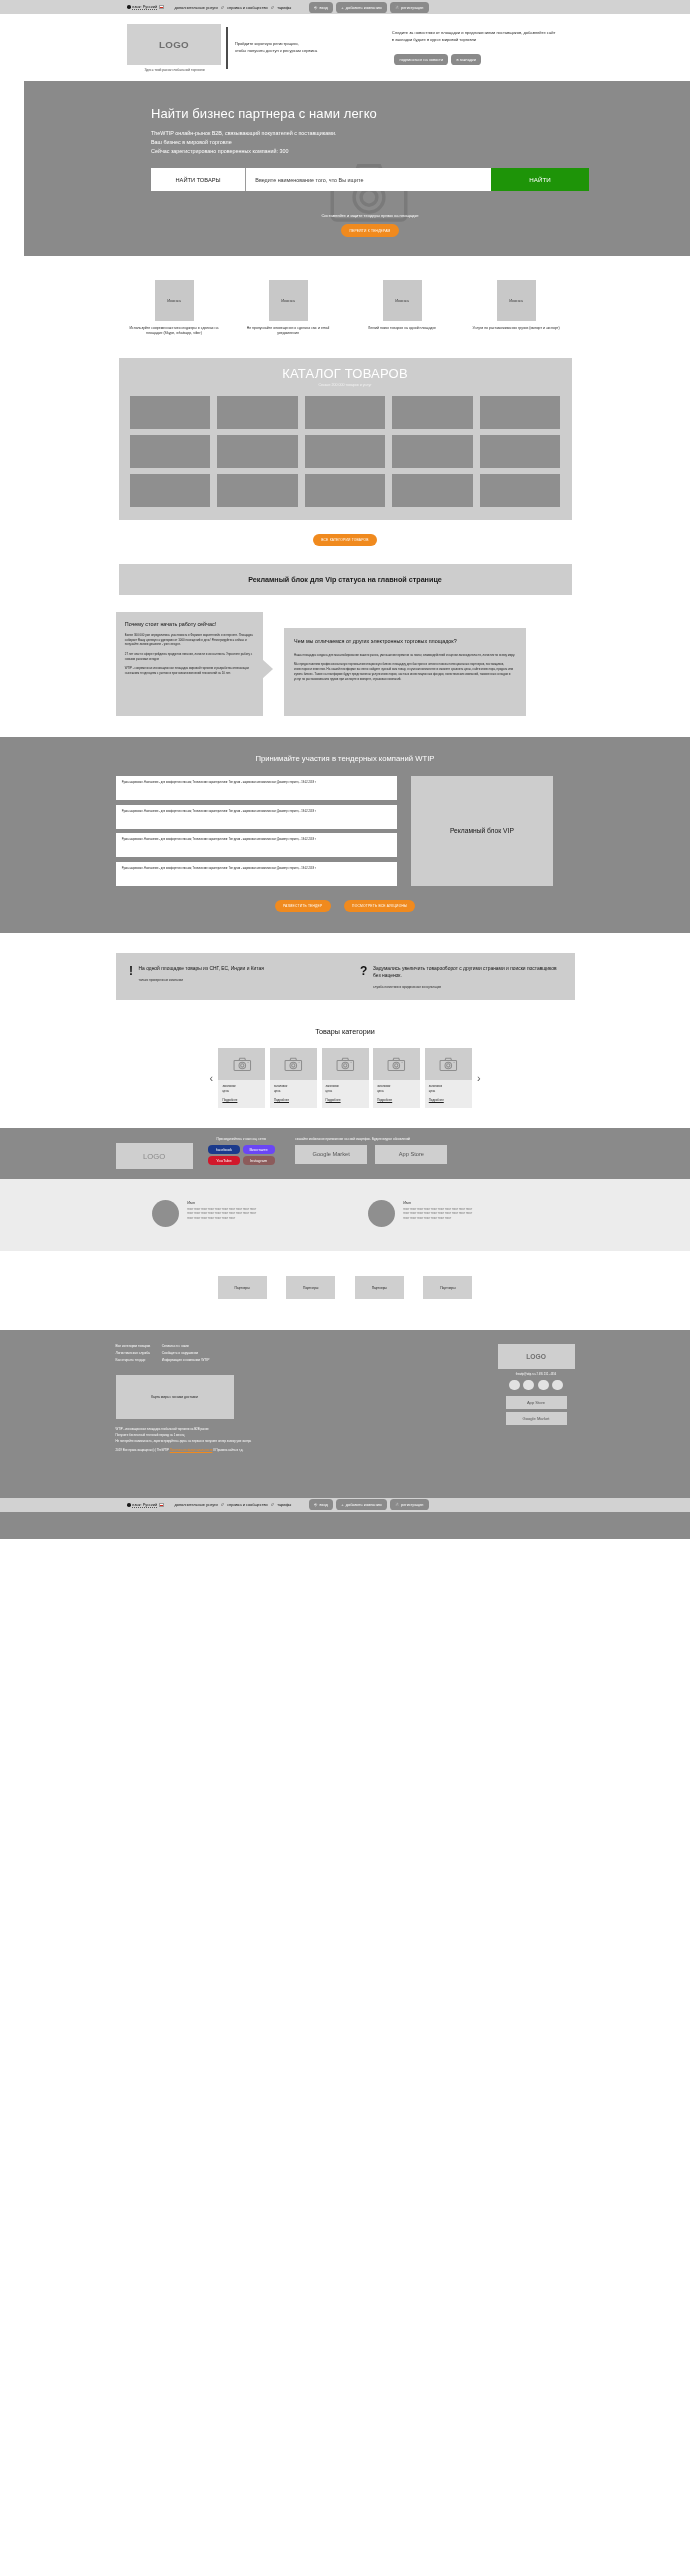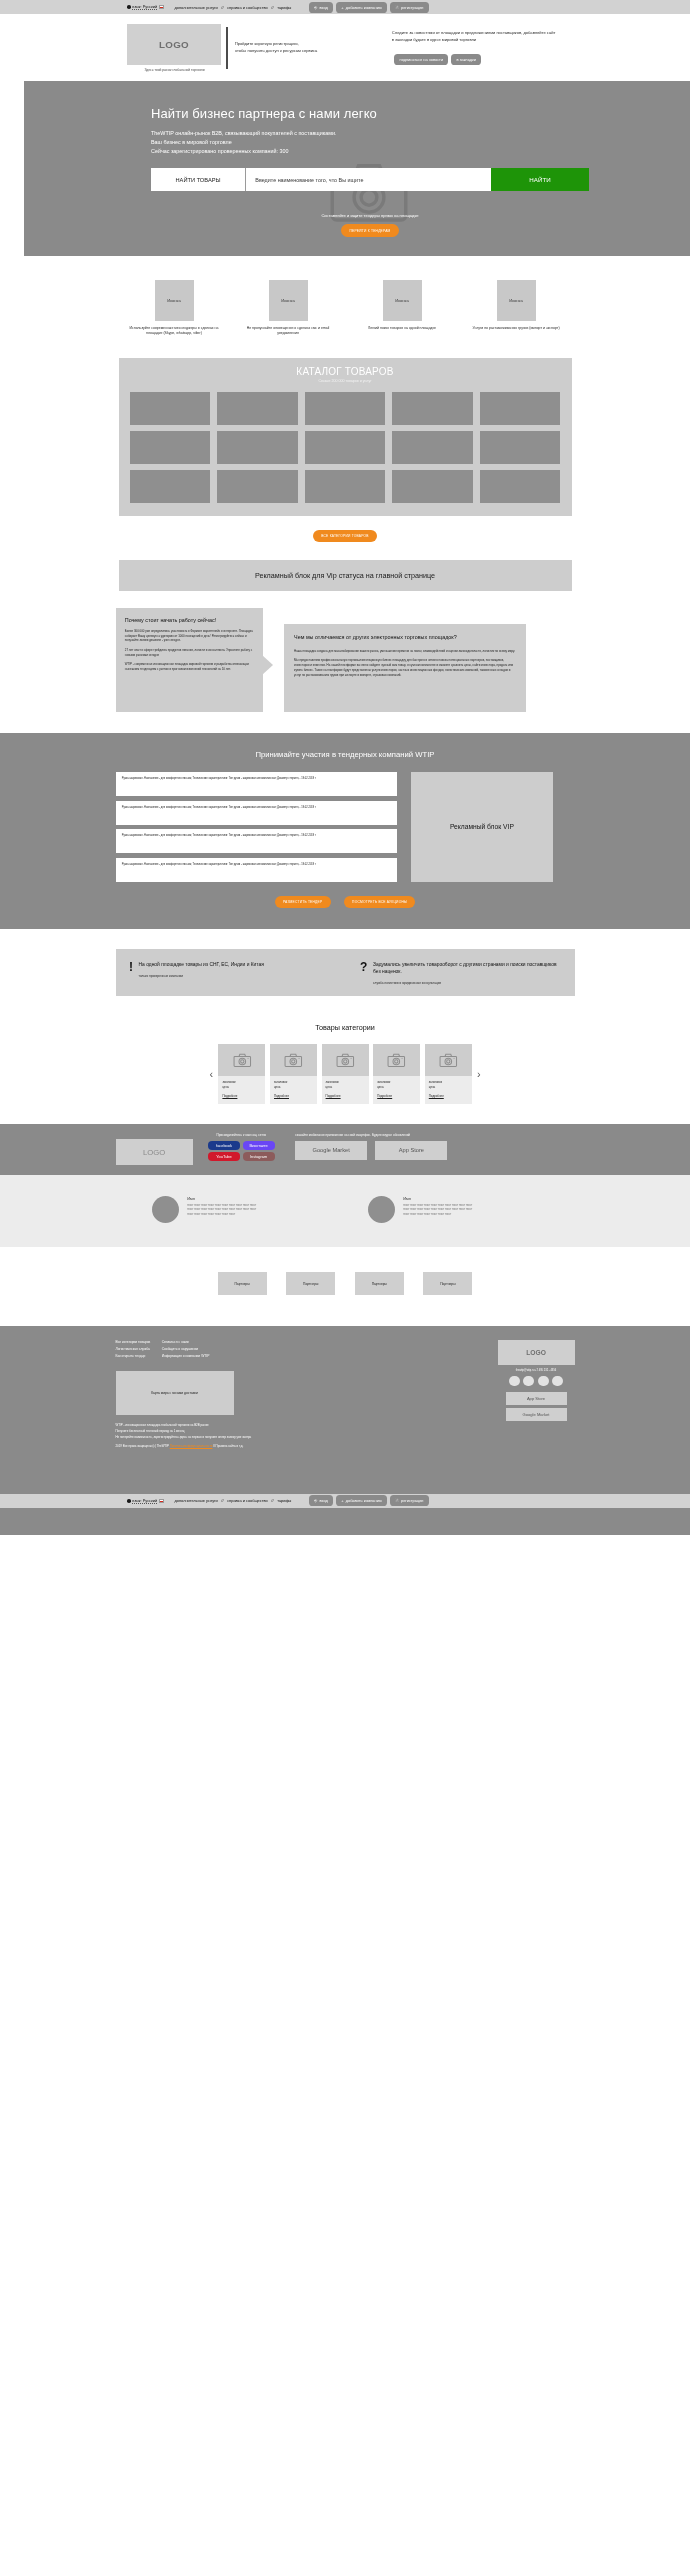--- a/index.html
+++ b/index.html
@@ -119,35 +119,35 @@
     display: flex; align-items: center; justify-content: center;
     font-size: 4.1px; color: #3a3a3a;
   }
   .benefit-txt { font-size: 3.5px; color: #2a2a2a; margin-top: 4.6px; line-height: 1.55; }
 
   
   .catalog-wrap { width: 690px; background: #fff; padding: 5.2px 0 0 0; display:flex; justify-content:center;}
   .catalog {
     width: 453px; background: #cdcdcd; padding: 8.2px 11.3px 12.4px 11.3px;
   }
-  .catalog-title { color: #fff; font-size: 10px; text-align: center; letter-spacing: 0.2px; }
+  .catalog-title { color: #fff; font-size: 13px; text-align: center; letter-spacing: 0.2px; }
   .catalog-sub { color: #f2f2f2; font-size: 3.6px; text-align: center; margin-top: 2.1px; }
   .cat-grid {
     display: grid; grid-template-columns: repeat(5, 1fr);
     gap: 6.2px 7.2px; margin-top: 9.3px;
   }
   .cat-cell { height: 33px; background: #8f8f8f; cursor: pointer; }
   .allcats-wrap { width: 690px; display: flex; justify-content: center; padding: 14.4px 0 17.5px 0; background:#fff;}
 
   
   .vipad-wrap { width:690px; background:#fff; display:flex; justify-content:center; padding-bottom: 17.5px;}
   .vipad {
     width: 453px; height: 31px; background: #cdcdcd;
     display: flex; align-items: center; justify-content: center;
-    font-size: 7.2px; color: #1b1b1b;
+    font-size: 7.2px; color: #1b1b1b; font-weight: bold;
   }
 
   
   .why-wrap { width: 690px; background: #fff; display: flex; justify-content: center;
               padding-bottom: 20.6px; position: relative; }
   .why-inner { width: 459px; display: flex; position: relative; }
   .why-box {
     width: 147px; background: #cdcdcd; padding: 8.8px 8.2px 8.2px 9.3px; min-height: 98px;
   }
   .why-h { font-size: 5.4px; color: #111; font-weight: normal; margin-bottom: 5.7px; }

